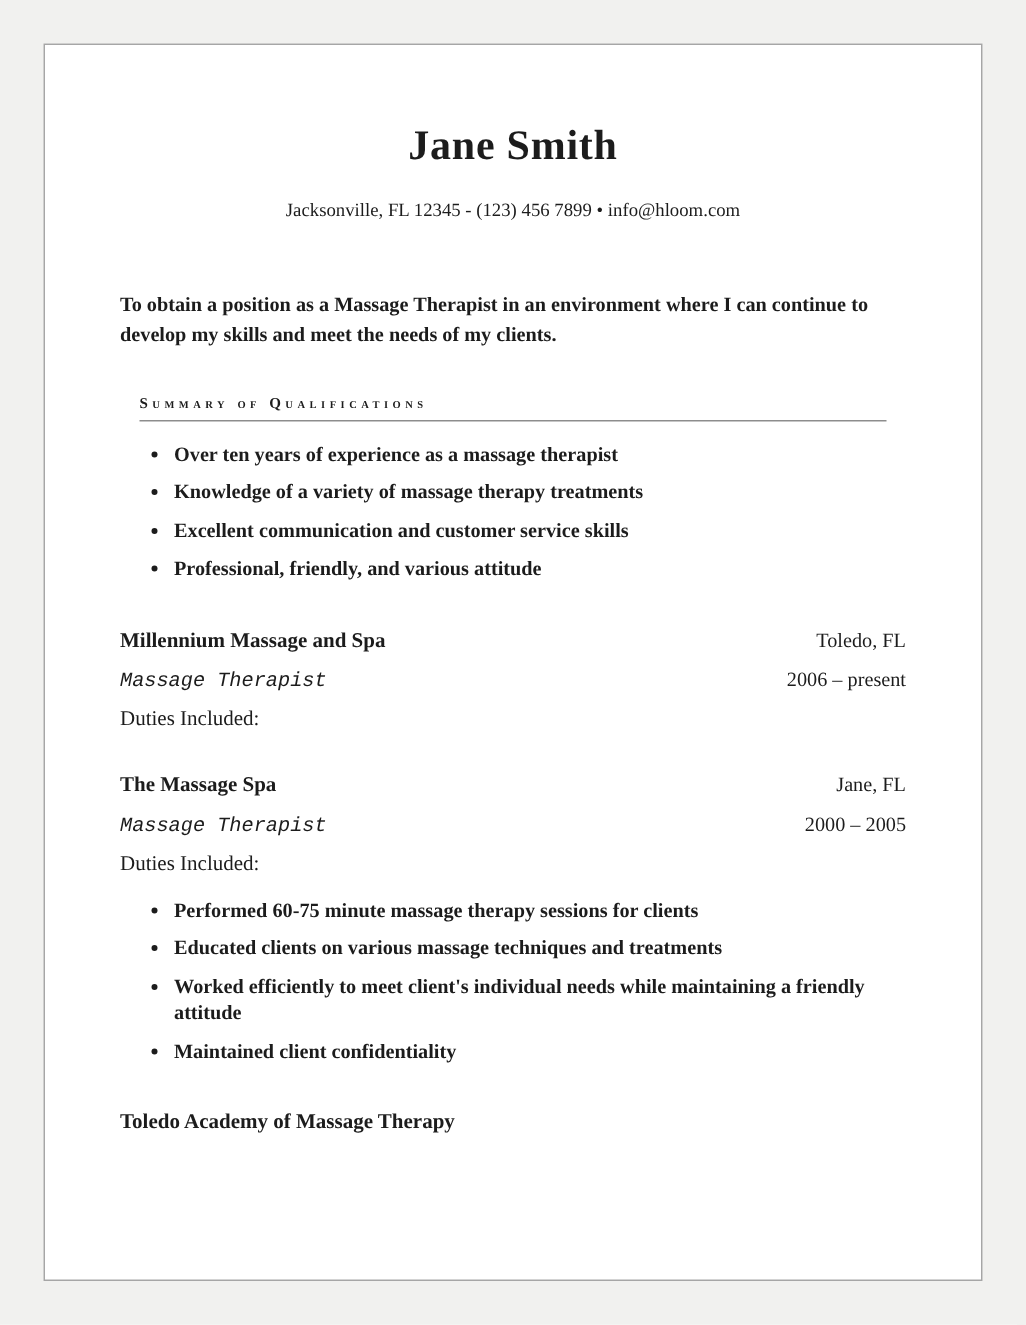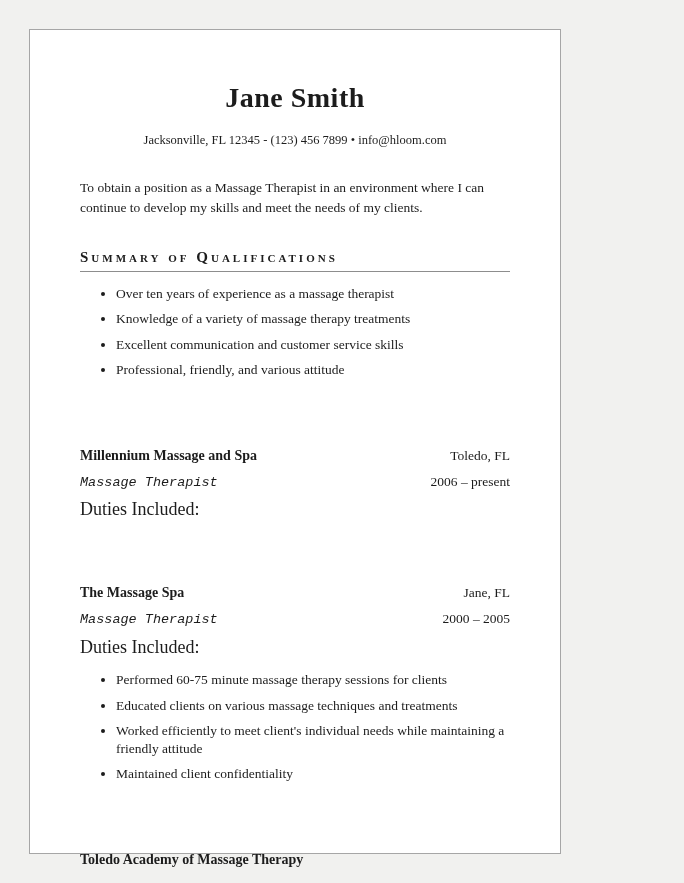--- a/index.html
+++ b/index.html
@@ -12,78 +12,80 @@
   .canvas {
     width: 684px;
     height: 883px;
     position: relative;
     background: #f1f1ef;
   }
   .page {
     position: absolute;
     left: 29px;
     top: 29px;
-    width: 532px;
+    width: 626px;
     height: 825px;
     background: #ffffff;
     border: 1px solid #a6a6a6;
     box-sizing: border-box;
     padding: 52px 50px 0 50px;
   }
   h1.name {
     margin: 0;
     font-size: 28px;
     font-weight: bold;
     text-align: center;
     letter-spacing: 0.5px;
   }
   .contact {
     margin-top: 19px;
     text-align: center;
     font-size: 12.5px;
   }
   .objective {
-    margin: 30px 0 0 0;
+    margin: 45px 0 0 0;
     font-size: 13.5px;
     line-height: 1.5;
+    font-weight: bold;
   }
   section.resume-section { margin-top: 30px; }
   h2.sec-title {
-    margin: 0;
-    font-size: 15px;
+    margin: 13px;
+    font-size: 10px;
     font-weight: bold;
     font-variant: small-caps;
     letter-spacing: 3px;
     padding-bottom: 5px;
     border-bottom: 1px solid #8d8d8d;
   }
   ul.bullets {
     margin: 13px 0 0 0;
     padding-left: 36px;
     list-style-type: disc;
+    font-weight: bold;
   }
   ul.bullets li {
     font-size: 13.5px;
     line-height: 1.3;
     margin-bottom: 8px;
   }
   .job { margin-top: 14px; }
   .job + .job { margin-top: 26px; }
   .row {
     display: flex;
     justify-content: space-between;
     align-items: baseline;
     font-size: 13.5px;
     margin-top: 7px;
     line-height: 1.4;
   }
-  .row .left-bold { font-weight: bold; font-size: 14px; margin-top: 37px; }
+  .row .left-bold { font-weight: bold; font-size: 14px; }
   .row .left-italic { font-style: italic; font-family: Liberation Mono, monospace; }
   .duties-label {
-    font-size: 18px;
+    font-size: 14px;
     margin-top: 7px;
   }
   .edu-rows { margin-top: 12px; }
   .edu-rows .row { margin-top: 6px; }
 </style>
 </head>
 <body>
 
 <div class="canvas">
   <div class="page">

